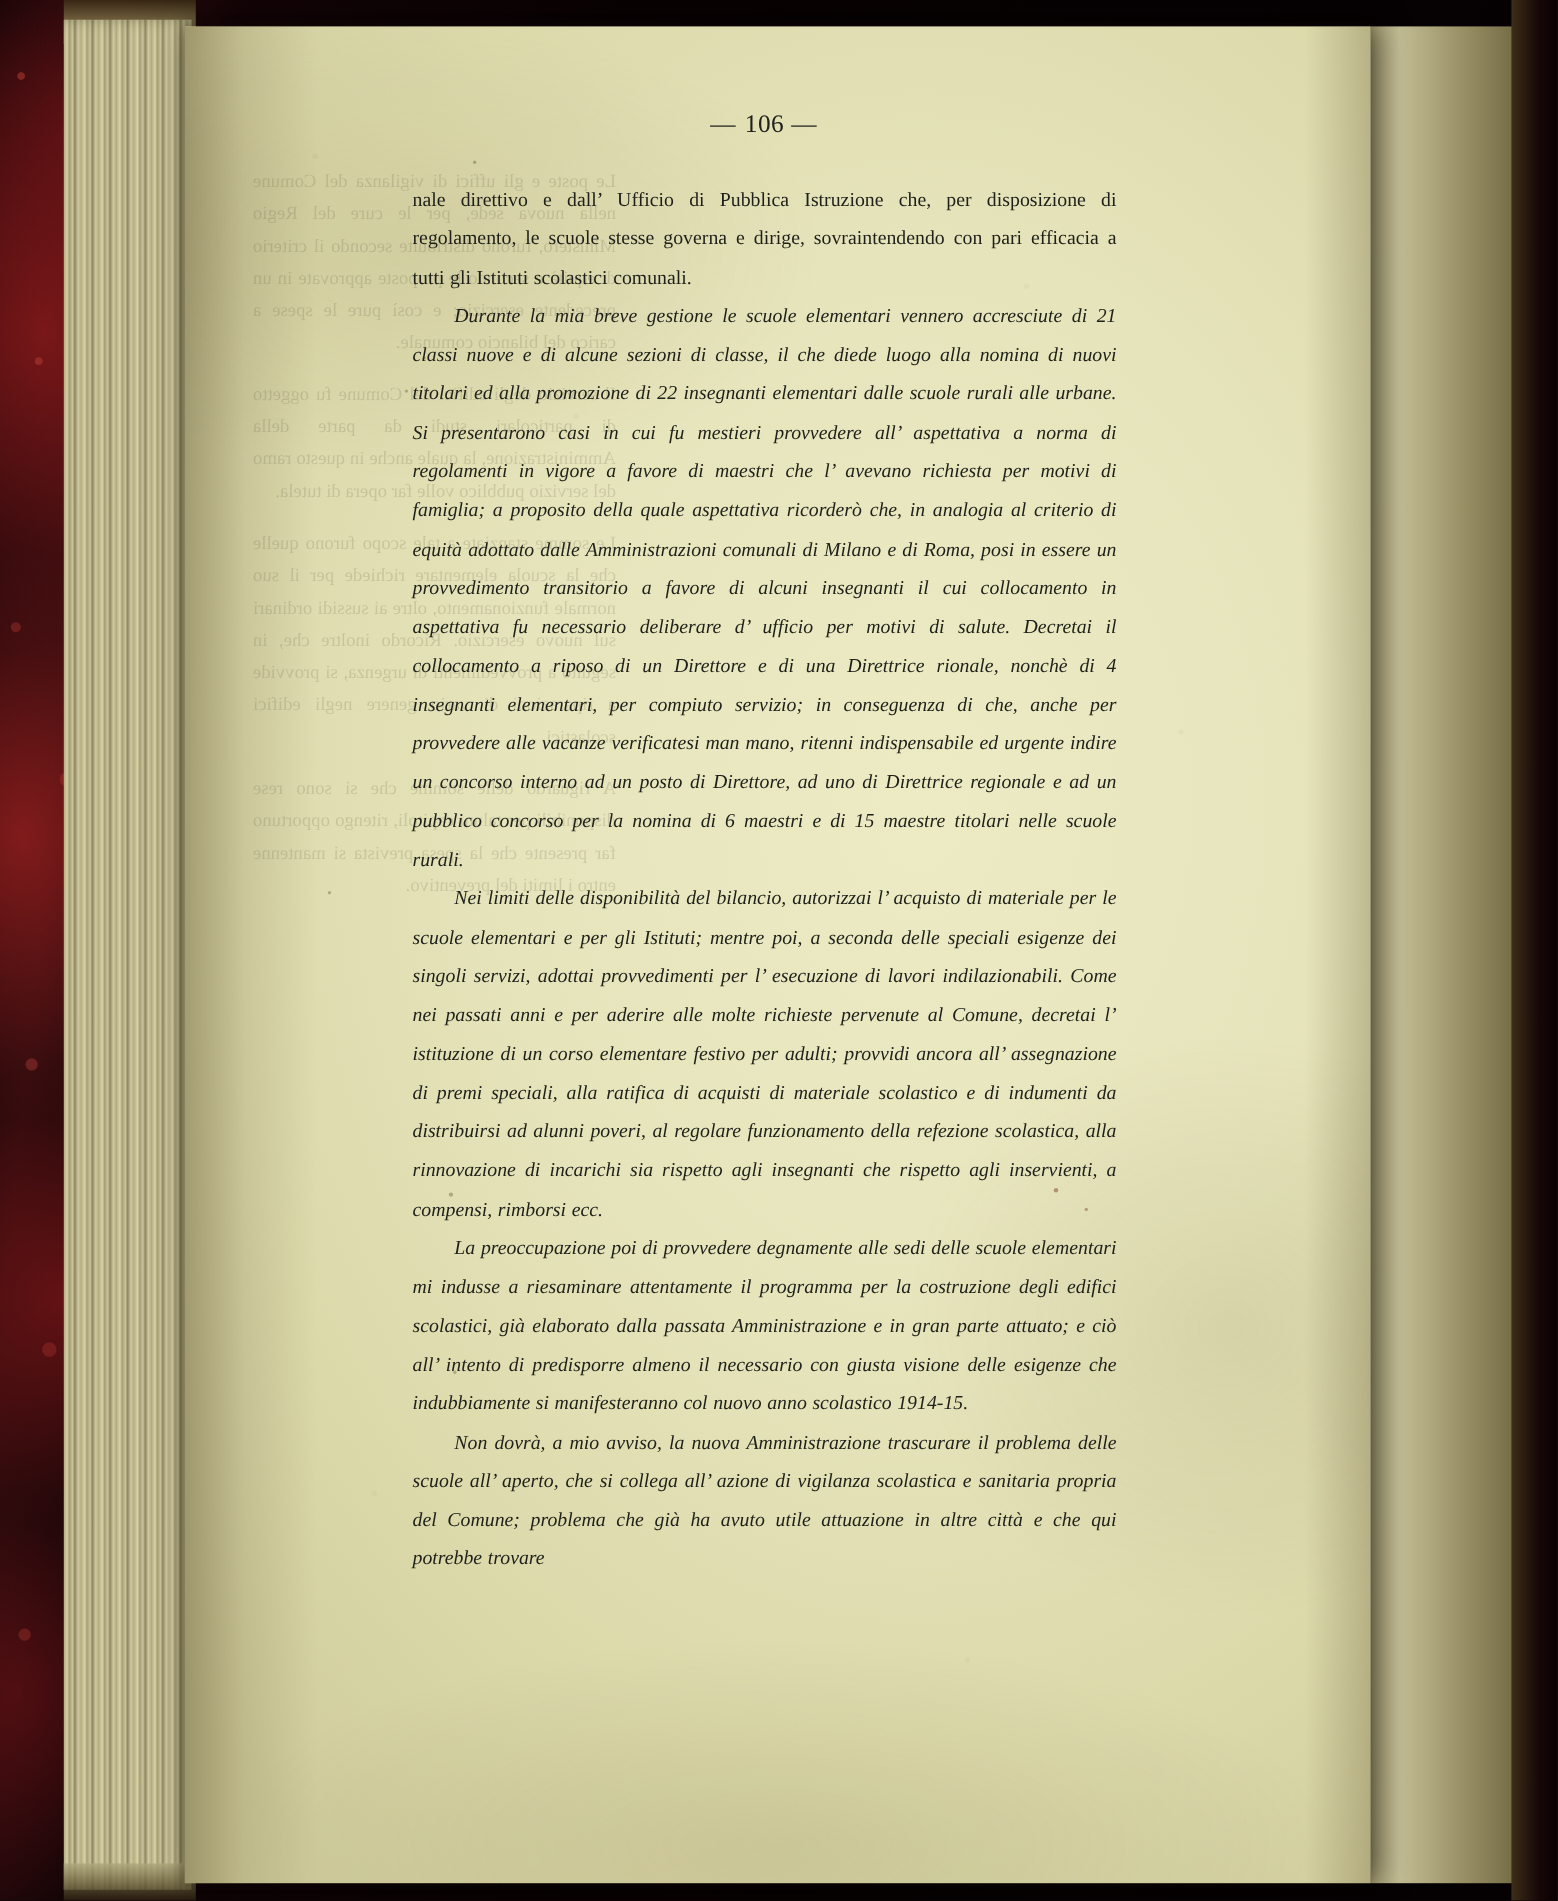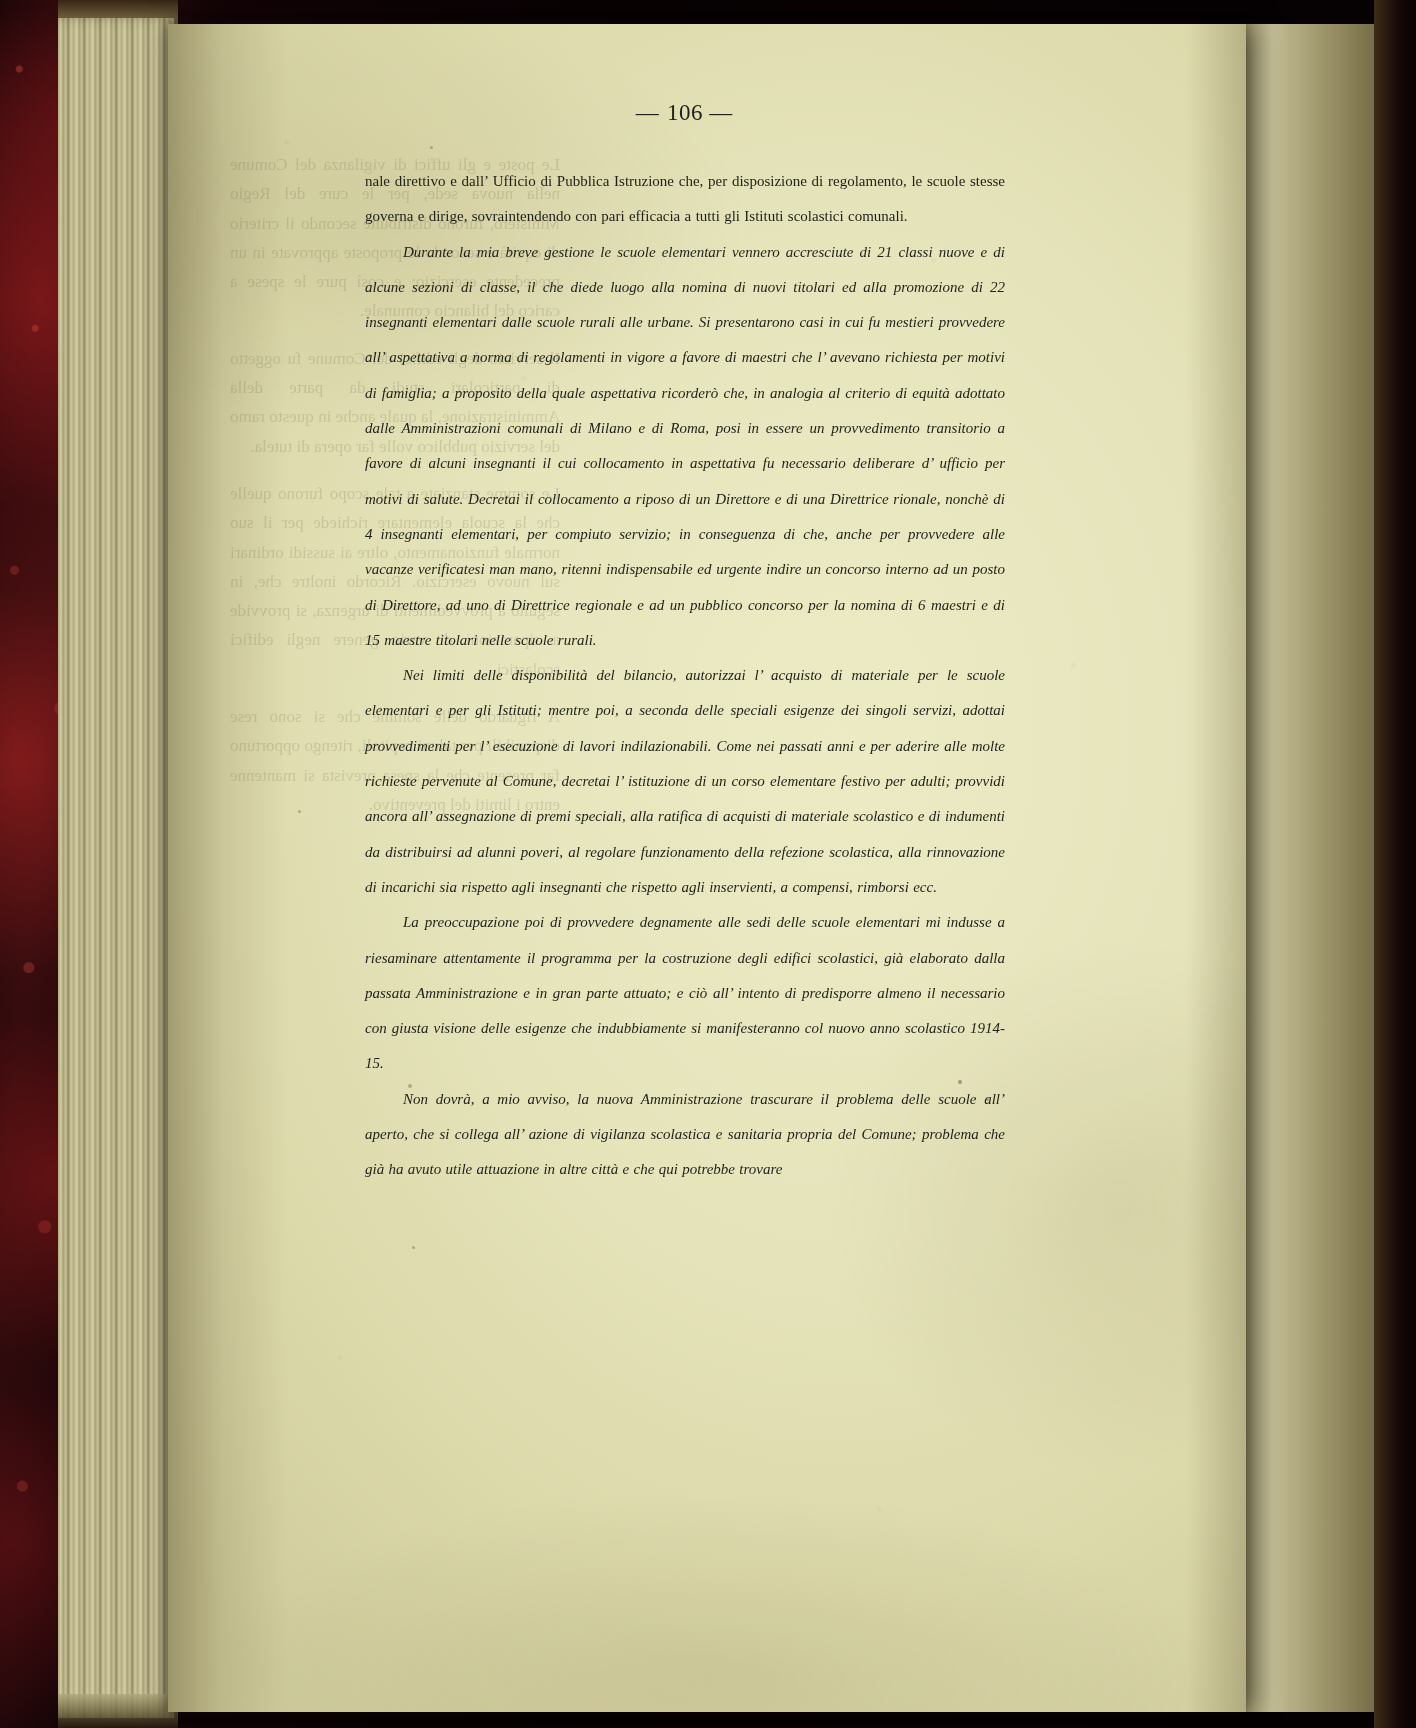--- a/index.html
+++ b/index.html
@@ -149,39 +149,39 @@
     line-height: 29.3px;
     font-family: "Liberation Serif", serif;
     overflow: hidden;
     filter: blur(0.4px);
   }
   .showthrough p { margin: 0 0 18px 0; text-align: justify; }
 
   
   .textblock {
     position: absolute;
-    left: 365px;           
+    left: 375px;           
     top: 100px;
     width: 640px;
   }
   .folio {
     text-align: center;
     font-size: 23px;
     letter-spacing: 0.5px;
     color: #20221c;
     margin: 0 0 38px 0;
     font-family: "Liberation Serif", "DejaVu Serif", serif;
   }
   .folio .dash { letter-spacing: 2px; }
 
   p.body {
     margin: 0;
     text-align: justify;
     text-justify: inter-word;
-    font-size: 15px;
+    font-size: 18px;
     line-height: 35.3px;
     color: #1e2019;
     font-family: "Liberation Serif", "DejaVu Serif", serif;
     text-indent: 0;
     word-spacing: 0.6px;
     -webkit-font-smoothing: antialiased;
   }
   p.body.indent { text-indent: 38px; font-style: italic; }
   p.body + p.body { margin-top: 0; }
 

